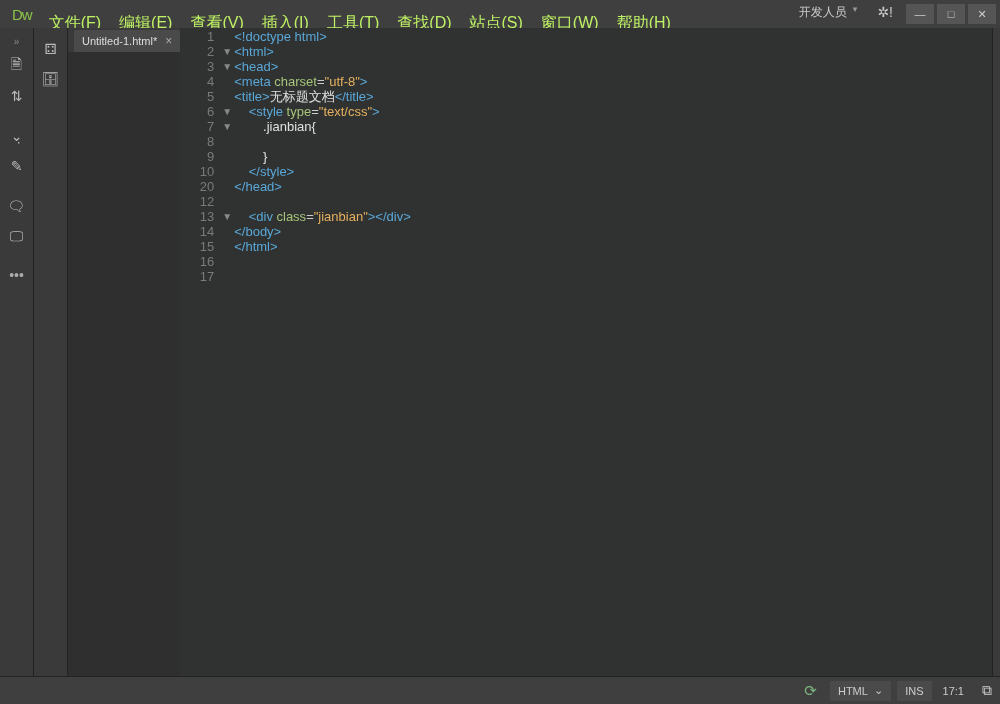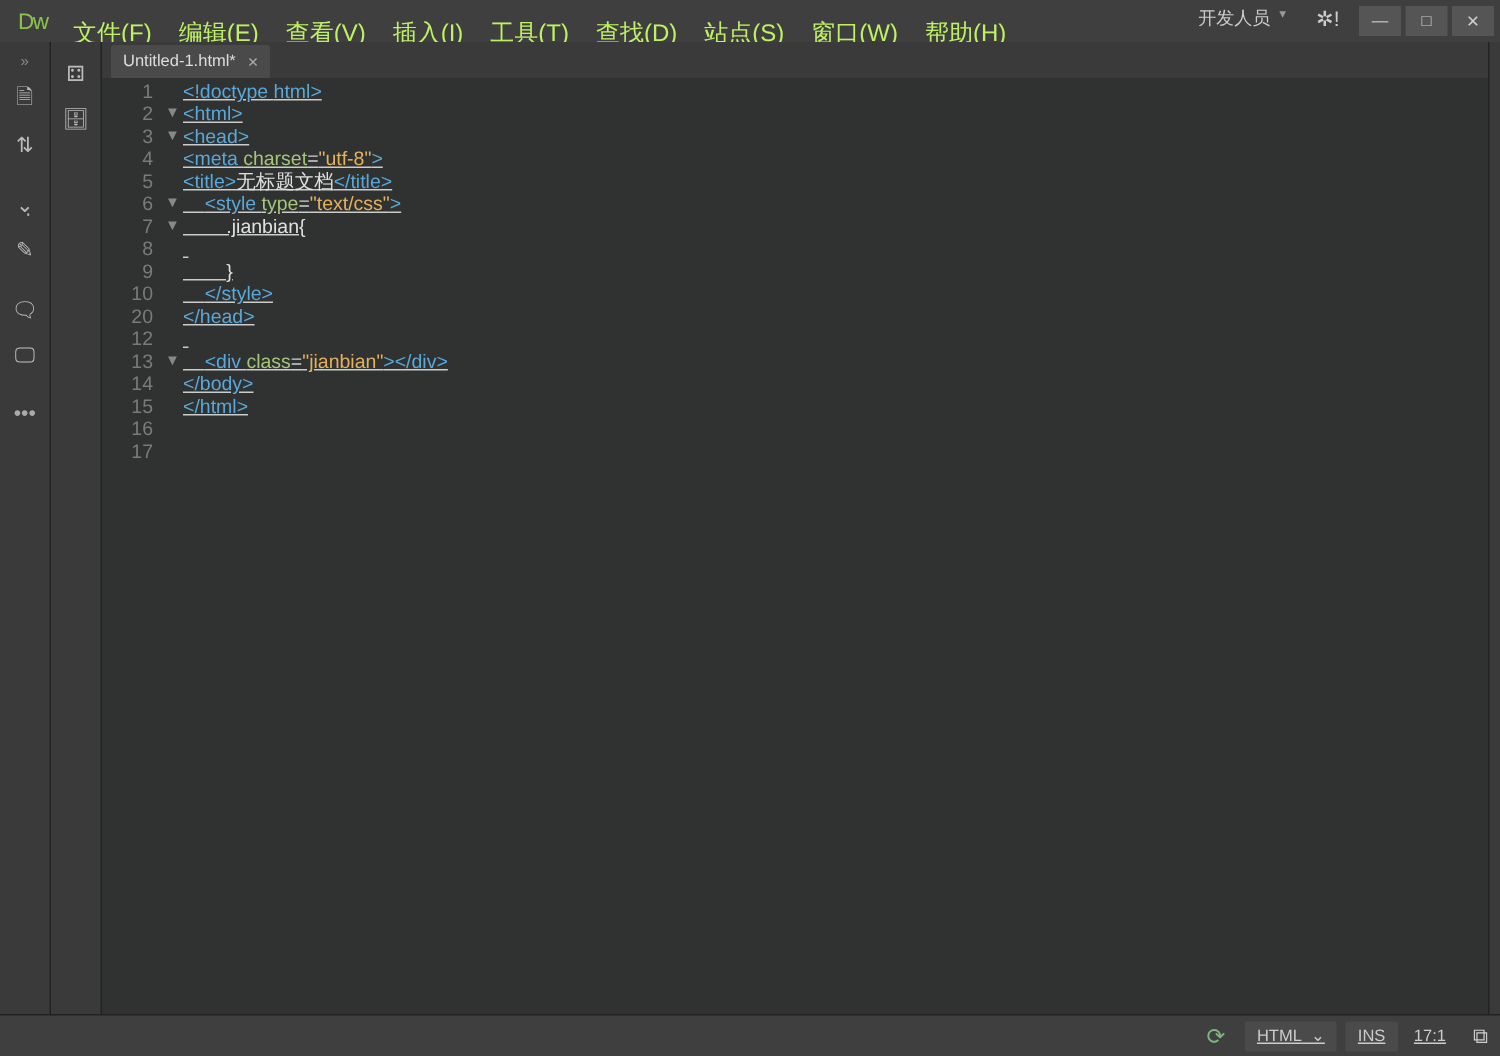--- a/index.html
+++ b/index.html
@@ -18,41 +18,41 @@
 
 .main-area { display: flex; height: 648px; }
 
 .left-toolbar { width: 34px; background: #3a3a3a; border-right: 1px solid #222; display: flex; flex-direction: column; align-items: center; padding-top: 6px; }
 .left-toolbar2 { width: 34px; background: #3a3a3a; border-right: 1px solid #222; display: flex; flex-direction: column; align-items: center; padding-top: 6px; }
 .tool-icon { width: 24px; height: 24px; margin: 3px 0; display: flex; align-items: center; justify-content: center; color: #bbb; cursor: pointer; font-size: 14px; }
 .tool-sep { height: 10px; }
 .tool-dots { color: #aaa; font-size: 14px; margin-top: 6px; cursor: pointer; }
 .tool-quote { color: #888; font-size: 10px; margin: 2px 0 4px 0; }
 
-.editor-panel { flex: 1; display: flex; flex-direction: column; background: #2f2f2f; }
+.editor-panel { flex: 1; display: flex; flex-direction: row; background: #2f2f2f; }
 .tab-bar { height: 24px; background: #3a3a3a; display: flex; align-items: flex-end; padding-left: 6px; }
 .tab { background: #4a4a4a; height: 22px; display: flex; align-items: center; padding: 0 8px; font-size: 11px; color: #ddd; border-radius: 2px 2px 0 0; margin-top: 2px; }
 .tab-close { margin-left: 8px; color: #aaa; font-size: 12px; cursor: pointer; }
 
 .code-area { flex: 1; background: #2f3230; display: flex; font-family: Consolas, monospace; font-size: 13px; line-height: 15px; overflow: hidden; }
 .gutter { width: 40px; text-align: right; padding-right: 6px; color: #7a7a7a; user-select: none; padding-top: 1px; }
 .gutter div { height: 15px; }
 .fold-col { width: 14px; padding-top: 1px; }
 .fold-col div { height: 15px; color: #888; font-size: 10px; text-align: center; }
-.code-lines { flex: 1; padding-top: 1px; text-decoration: underline; }
+.code-lines { flex: 1; padding-top: 1px; }
 .code-lines .line { height: 15px; white-space: pre; }
 
 .c-tag { color: #5aa7d8; }
 .c-attr { color: #a6c47a; }
 .c-str { color: #e6b05e; }
 .c-text { color: #e0e0e0; }
 .c-punc { color: #ccc; }
 
 .statusbar { height: 28px; background: #3f3f3f; display: flex; align-items: center; justify-content: flex-end; padding: 0 8px; border-top: 1px solid #222; }
-.status-item { padding: 0 8px; color: #ccc; font-size: 11px; display: flex; align-items: center; height: 20px; text-decoration: underline; }
+.status-item { padding: 0 8px; color: #ccc; font-size: 11px; display: flex; align-items: center; height: 20px; }
 .status-box { background: #4a4a4a; margin: 0 3px; padding: 2px 8px; border-radius: 1px; }
 .status-sync { color: #7fb67f; font-size: 15px; margin-right: 10px; }
 .status-err { color: #ccc; font-size: 14px; margin-left: 10px; }
 
 .right-gutter { width: 8px; background: #3a3a3a; border-left: 1px solid #222; }
 </style>
 </head>
 <body>
 
 <div class="titlebar">

